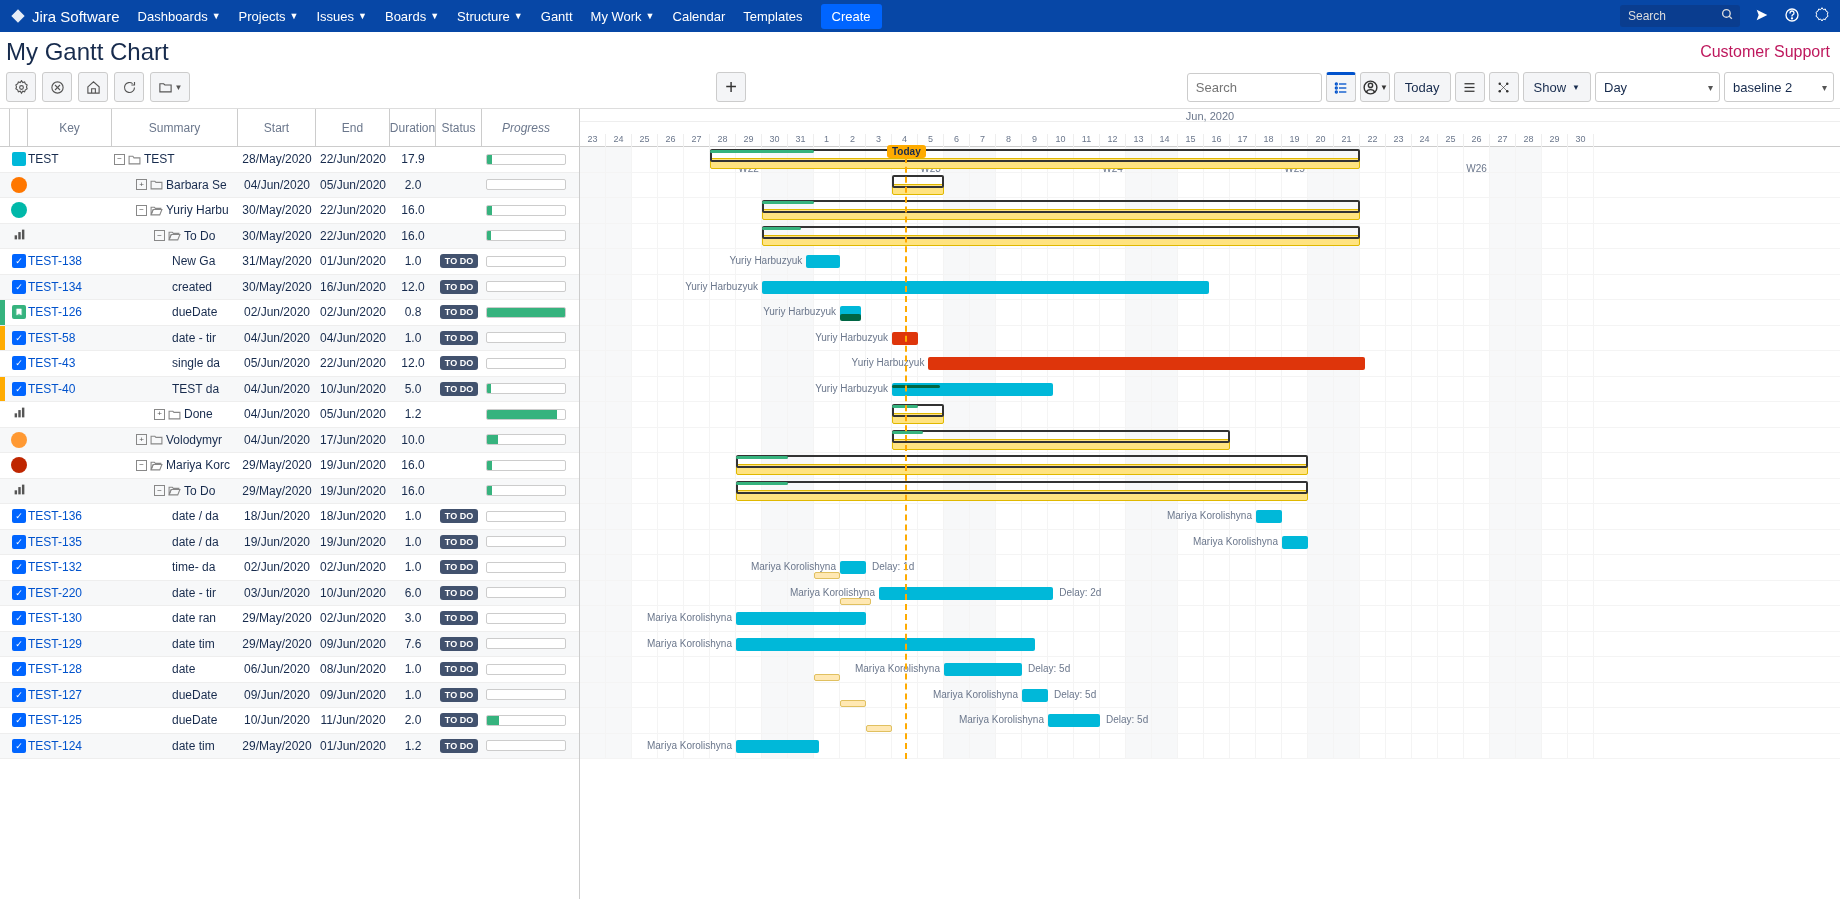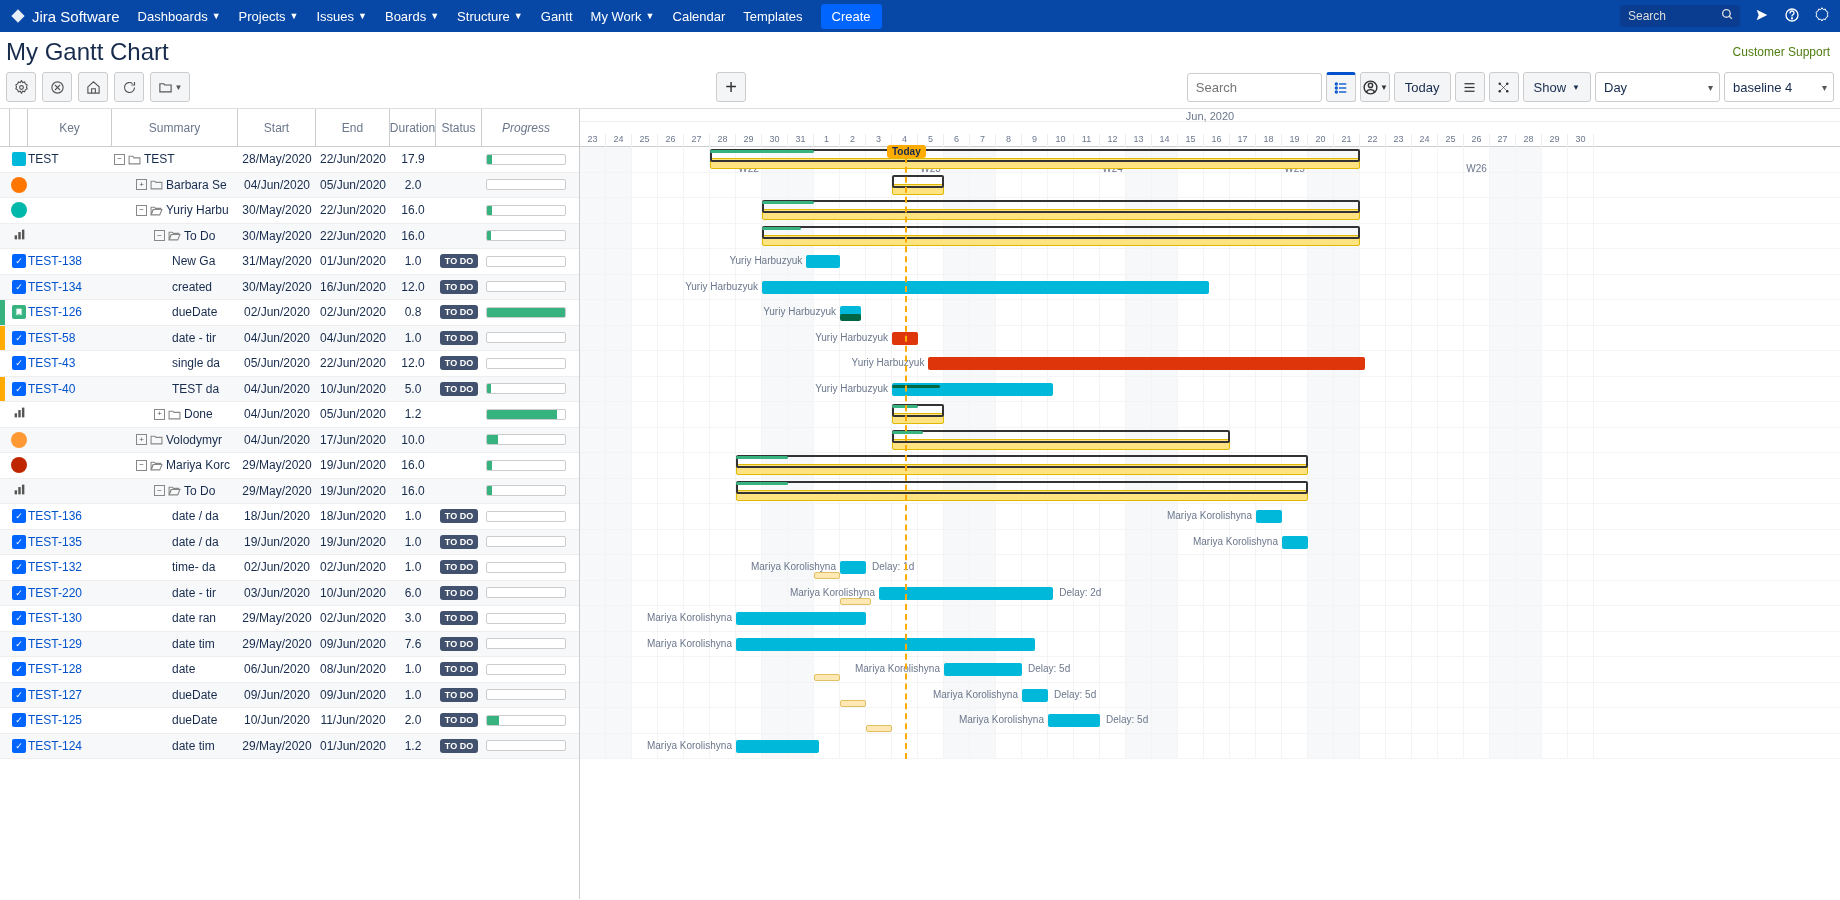--- a/index.html
+++ b/index.html
@@ -15,21 +15,21 @@
 .topnav .spacer { flex: 1; }
 .topnav .search-box { background: #0a3d8f; border: none; color: #fff; padding: 4px 8px; border-radius: 3px; width: 120px; font-size: 12px; }
 .topnav .search-box::placeholder { color: #ddd; }
 .topnav .searchwrap { position: relative; display: flex; align-items: center; }
 .topnav .searchwrap .sicon { position: absolute; right: 6px; color: #ccc; }
 .topnav .righticon { margin-left: 14px; cursor: pointer; }
 
 
 .titlebar { display: flex; align-items: center; justify-content: space-between; padding: 6px 10px 2px 6px; }
 .titlebar h1 { font-size: 24px; font-weight: 500; }
-.titlebar .support { color: #4d7c0f; cursor: pointer; font-size: 12px; }
+.titlebar .support { color: #be185d; cursor: pointer; font-size: 16px; }
 
 
 .toolbar { display: flex; align-items: center; padding: 4px 6px 6px 6px; border-bottom: 1px solid #ddd; }
 .tbtn { border: 1px solid #ccc; background: #f4f5f7; border-radius: 3px; width: 30px; height: 30px; display: flex; align-items: center; justify-content: center; margin-right: 6px; cursor: pointer; color: #555; }
 .tbtn.wide { width: 40px; }
 .toolbar .addbtn { border: 1px solid #ccc; background: #f4f5f7; width: 30px; height: 30px; display: flex; align-items: center; justify-content: center; border-radius: 3px; cursor: pointer; font-size: 20px; color: #333; margin-left: 520px; }
 .toolbar .right { display: flex; align-items: center; margin-left: auto; }
 .toolbar .searchfield { border: 1px solid #ccc; border-radius: 3px; padding: 6px 8px; width: 135px; font-size: 13px; }
 .toolbar .iconbtn { border: 1px solid #ccc; background: #f4f5f7; border-radius: 3px; height: 30px; min-width: 30px; display: flex; align-items: center; justify-content: center; margin-left: 4px; cursor: pointer; color: #333;}
 .toolbar .iconbtn.active { border-top: 3px solid #0052cc; }
@@ -240,21 +240,21 @@
         </svg>
       </div>
     <div class="textbtn">
         <span>Show</span>
         <span style="font-size:8px;margin-left:6px;">▼</span>
       </div>
     <div class="sel wide">
         <span>Day</span>
       </div>
     <div class="sel">
-        <span>baseline 4</span>
+        <span>baseline 2</span>
       </div>
   </div>
 </div>
 
 <div class="gridwrap">
   <div class="leftgrid">
     <div class="lh">
       <div class="col-margin"></div>
       <div class="col-icon"></div>
       <div class="col-key">Key</div>

